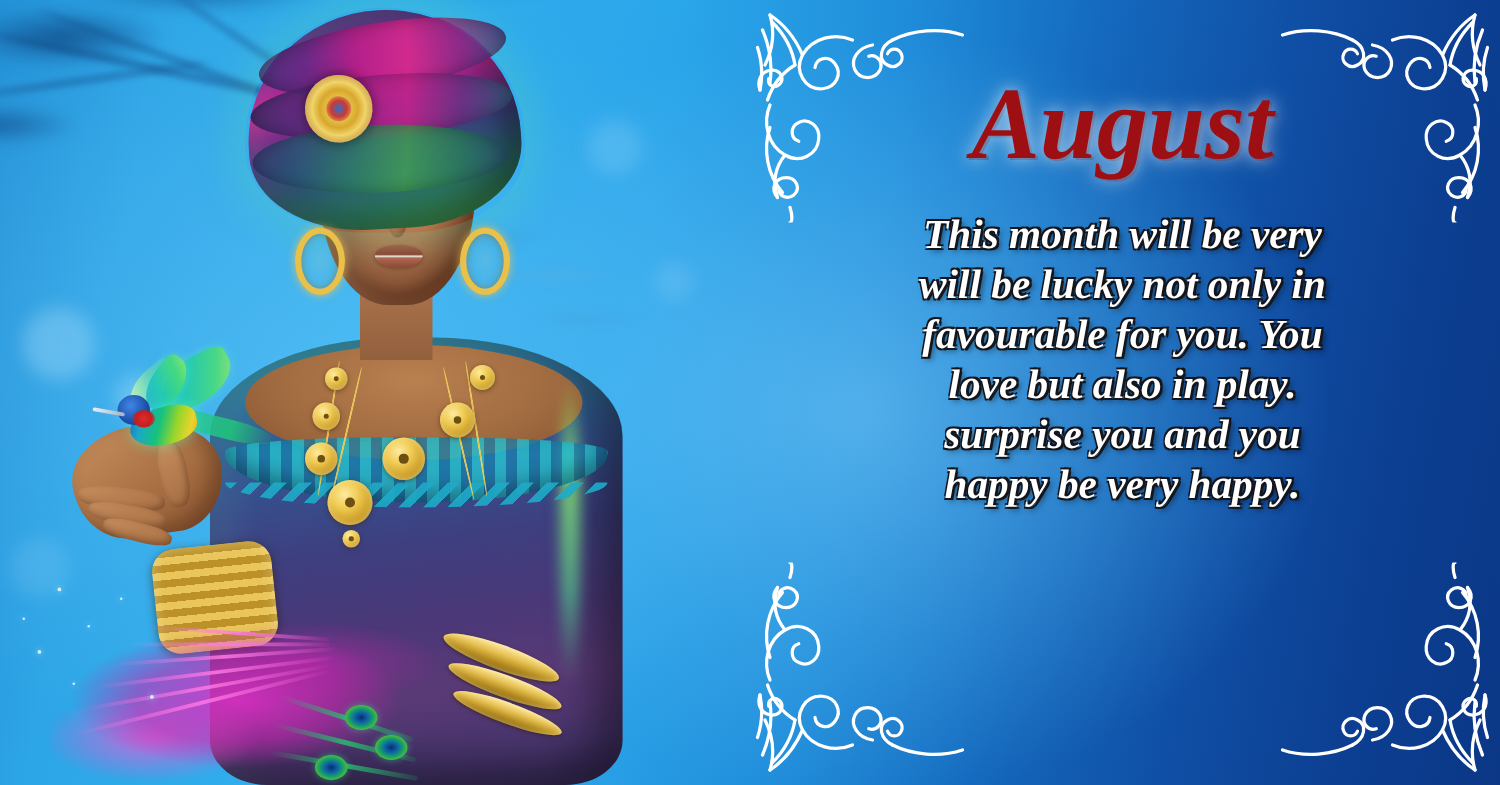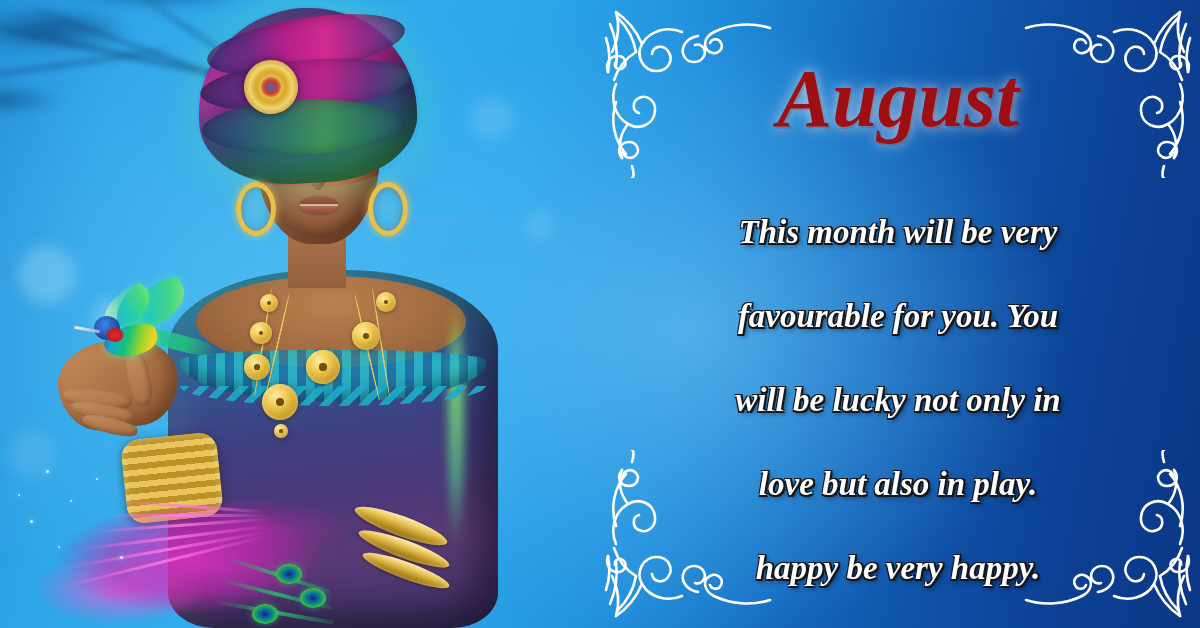--- a/index.html
+++ b/index.html
@@ -279,21 +279,21 @@
     font-size:33px; line-height:40px;
     font-weight:700; font-style:italic;
     color:#ffffff;
     text-shadow:
       2px 2px 0 #14161c,
       2px -1px 0 #14161c,
       -1px 2px 0 #14161c,
       -1px -1px 0 #14161c,
       3px 3px 5px rgba(0,0,0,.55);
   }
-  .forecast .ln { display:block; white-space:nowrap;margin-top:44px; }
+  .forecast .ln { display:block; white-space:nowrap; }
 </style>
 </head>
 <body>
 
 <div class="card">
 
   <div class="illus">
 
     <div class="bg-foliage"></div>
 
@@ -485,19 +485,20 @@
         <path d="M20 152 c-6 -7 -2 -16 7 -16 c8 0 12 9 6 14 c-5 4 -12 1 -12 -5"></path>
         <path d="M30 160 c2 6 2 12 0 12"></path>
         <path d="M14 96 c-6 18 -2 38 10 52"></path>
       </svg>
     </div>
 
     <div class="month">August</div>
 
     <div class="forecast">
         <span class="ln">This month will be very</span>
+        <span class="ln">will be lucky not only in</span>
         <span class="ln">favourable for you. You</span>
-        <span class="ln">will be lucky not only in</span>
         <span class="ln">love but also in play.</span>
+        <span class="ln">surprise you and you</span>
         <span class="ln">happy be very happy.</span>
       </div>
   </div>
 </div>
 
 </body></html>

